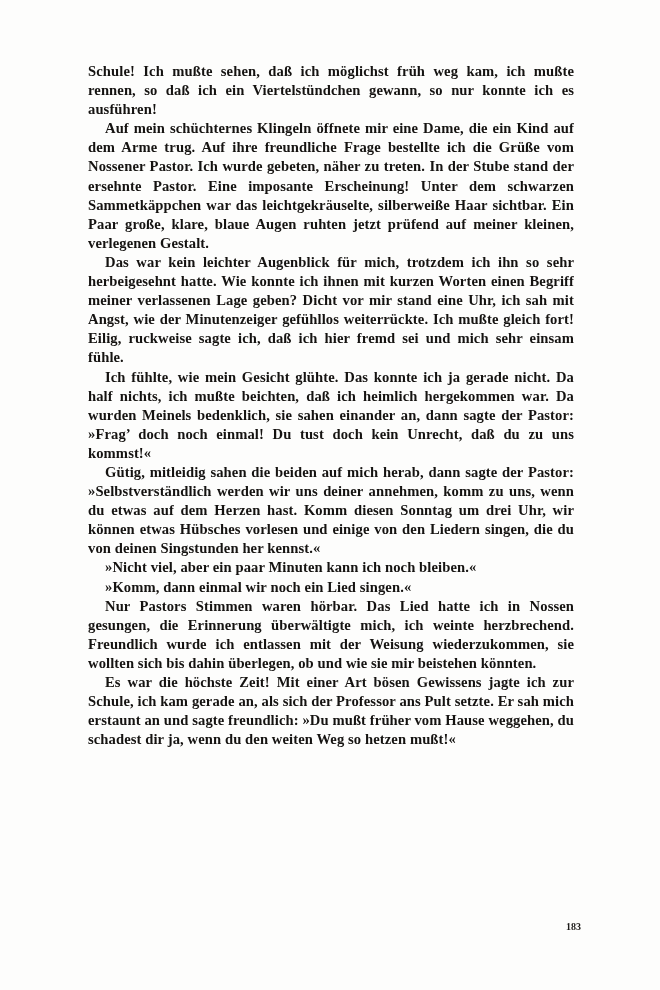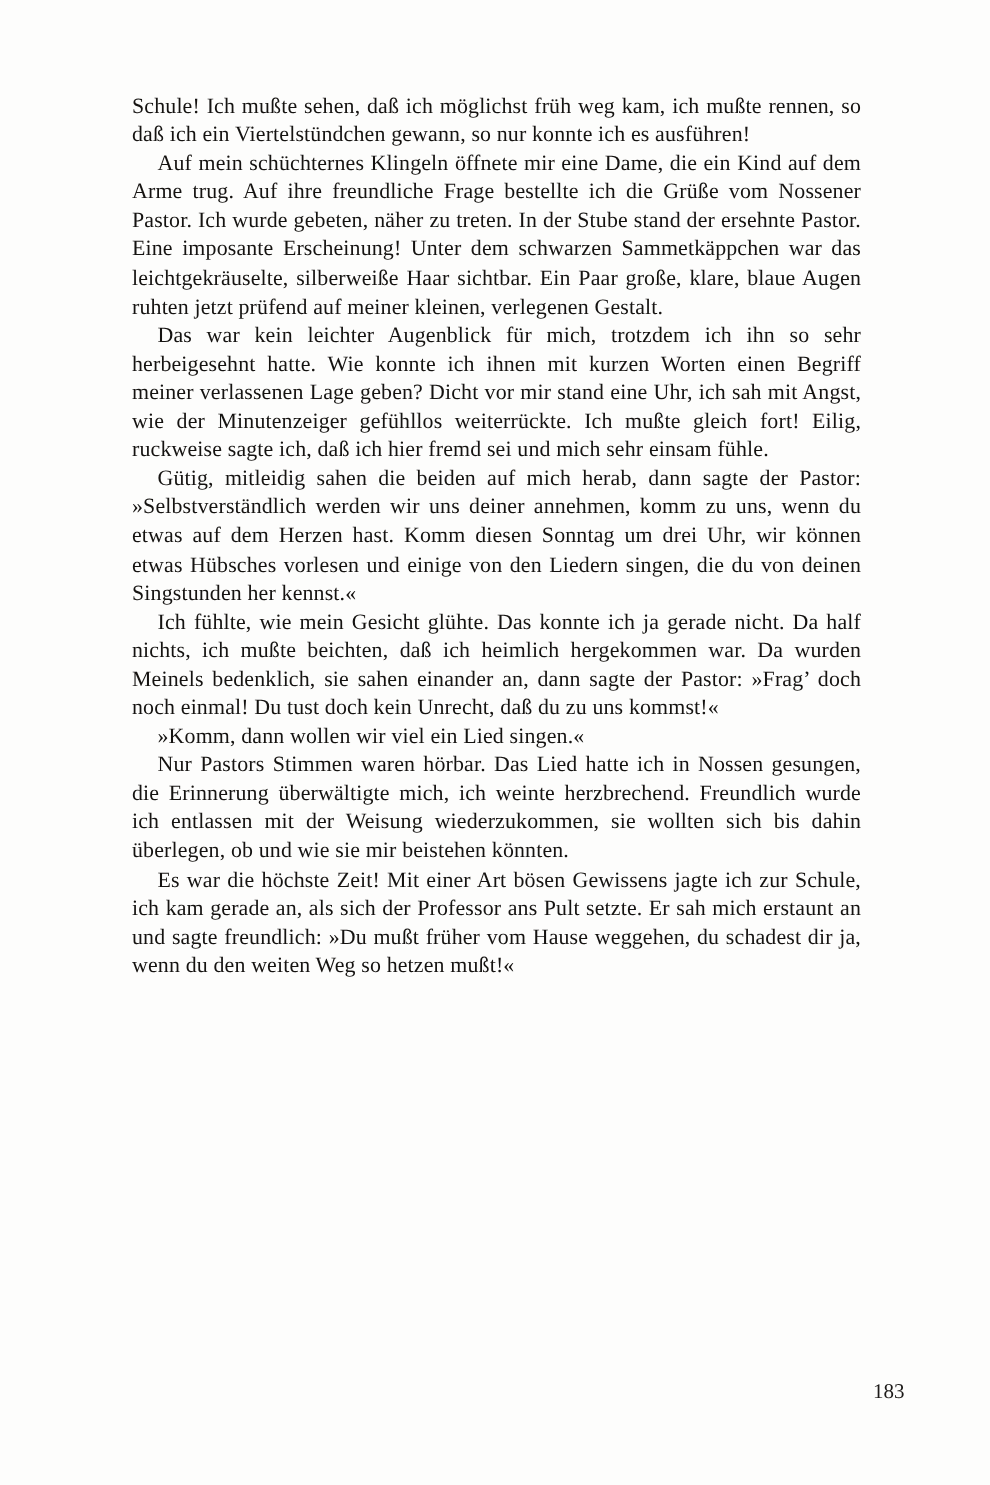--- a/index.html
+++ b/index.html
@@ -12,20 +12,21 @@
     background: #ffffff;
     font-family: "Liberation Serif", "DejaVu Serif", serif;
     color: #151311;
     overflow: hidden;
   }
   .page {
     position: relative;
     width: 660px;
     height: 990px;
     background: #fdfdfc;
+    font-weight: bold;
   }
   .text-block {
     position: absolute;
     left: 88px;
     top: 62px;
     width: 486px;
     text-align: justify;
     font-size: 14.6px;
     line-height: 19.1px;
     letter-spacing: 0.1px;
@@ -35,34 +36,35 @@
     padding: 0;
     text-indent: 17px;
     hyphens: auto;
     -webkit-hyphens: auto;
   }
   .para.noindent {
     text-indent: 0;
   }
   .page-number {
     position: absolute;
-    left: 582px;
+    left: 566px;
     top: 921px;
-    font-size: 14px;
+    font-size: 10px;
     color: #1c1a18;
   }
 </style>
 </head>
 <body>
 
 <div class="page">
   <div class="text-block">
     <p class="para noindent">Schule! Ich mußte sehen, daß ich möglichst früh weg kam, ich mußte rennen, so daß ich ein Viertelstündchen gewann, so nur konnte ich es ausführen!</p>
     <p class="para">Auf mein schüchternes Klingeln öffnete mir eine Dame, die ein Kind auf dem Arme trug. Auf ihre freundliche Frage bestellte ich die Grüße vom Nossener Pastor. Ich wurde gebeten, näher zu treten. In der Stube stand der ersehnte Pastor. Eine imposante Erscheinung! Unter dem schwarzen Sammetkäppchen war das leichtgekräuselte, silberweiße Haar sichtbar. Ein Paar große, klare, blaue Augen ruhten jetzt prüfend auf meiner kleinen, verlegenen Gestalt.</p>
     <p class="para">Das war kein leichter Augenblick für mich, trotzdem ich ihn so sehr herbeigesehnt hatte. Wie konnte ich ihnen mit kurzen Worten einen Begriff meiner verlassenen Lage geben? Dicht vor mir stand eine Uhr, ich sah mit Angst, wie der Minutenzeiger gefühllos weiterrückte. Ich mußte gleich fort! Eilig, ruckweise sagte ich, daß ich hier fremd sei und mich sehr einsam fühle.</p>
+    <p class="para">Ich fühlte, wie mein Gesicht glühte. Das konnte ich ja gerade nicht. Da half nichts, ich mußte beichten, daß ich heimlich hergekommen war. Da wurden Meinels bedenklich, sie sahen einander an, dann sagte der Pastor: »Frag’ doch noch einmal! Du tust doch kein Unrecht, daß du zu uns kommst!«</p>
     <p class="para">Gütig, mitleidig sahen die beiden auf mich herab, dann sagte der Pastor: »Selbstverständlich werden wir uns deiner annehmen, komm zu uns, wenn du etwas auf dem Herzen hast. Komm diesen Sonntag um drei Uhr, wir können etwas Hübsches vorlesen und einige von den Liedern singen, die du von deinen Singstunden her kennst.«</p>
-    <p class="para">Ich fühlte, wie mein Gesicht glühte. Das konnte ich ja gerade nicht. Da half nichts, ich mußte beichten, daß ich heimlich hergekommen war. Da wurden Meinels bedenklich, sie sahen einander an, dann sagte der Pastor: »Frag’ doch noch einmal! Du tust doch kein Unrecht, daß du zu uns kommst!«</p>
-    <p class="para">»Komm, dann wollen wir viel ein Lied singen.«</p>
+    <p class="para">»Nicht viel, aber ein paar Minuten kann ich noch bleiben.«</p>
+    <p class="para">»Komm, dann einmal wir noch ein Lied singen.«</p>
     <p class="para">Nur Pastors Stimmen waren hörbar. Das Lied hatte ich in Nossen gesungen, die Erinnerung überwältigte mich, ich weinte herzbrechend. Freundlich wurde ich entlassen mit der Weisung wiederzukommen, sie wollten sich bis dahin überlegen, ob und wie sie mir beistehen könnten.</p>
     <p class="para">Es war die höchste Zeit! Mit einer Art bösen Gewissens jagte ich zur Schule, ich kam gerade an, als sich der Professor ans Pult setzte. Er sah mich erstaunt an und sagte freundlich: »Du mußt früher vom Hause weggehen, du schadest dir ja, wenn du den weiten Weg so hetzen mußt!«</p>
   </div>
   <div class="page-number">183</div>
 </div>
 
 </body></html>

